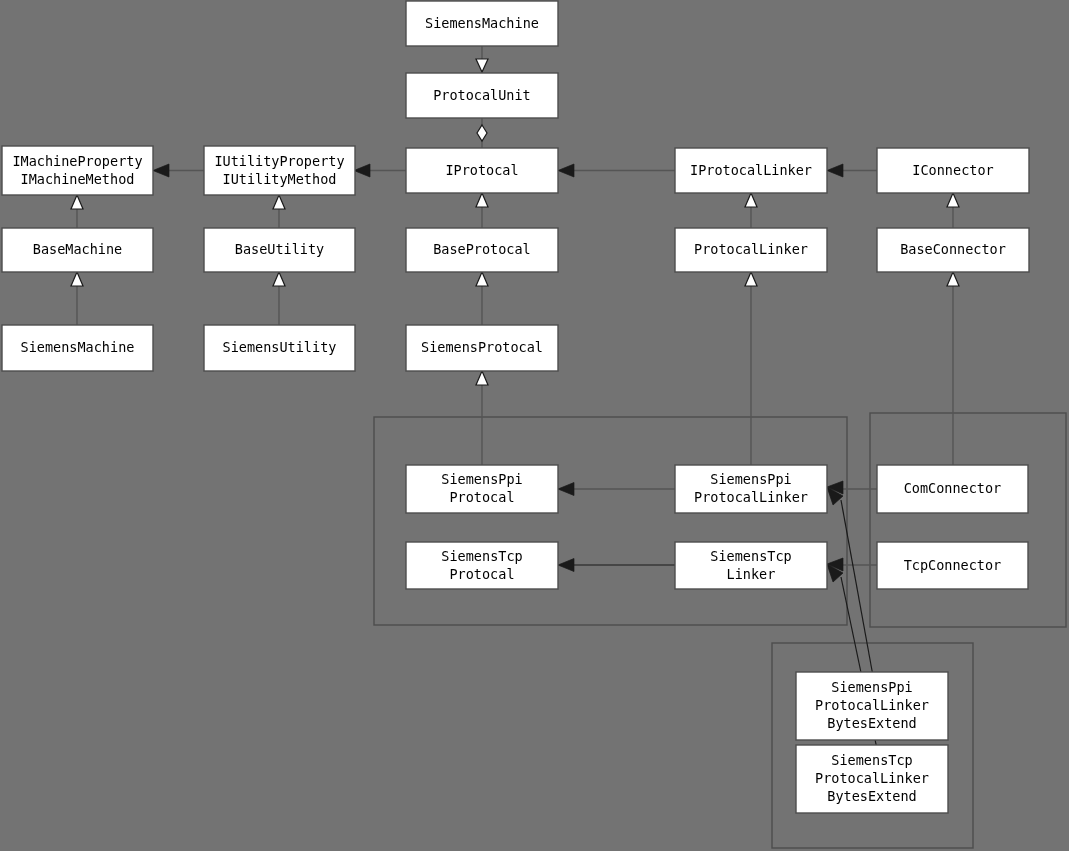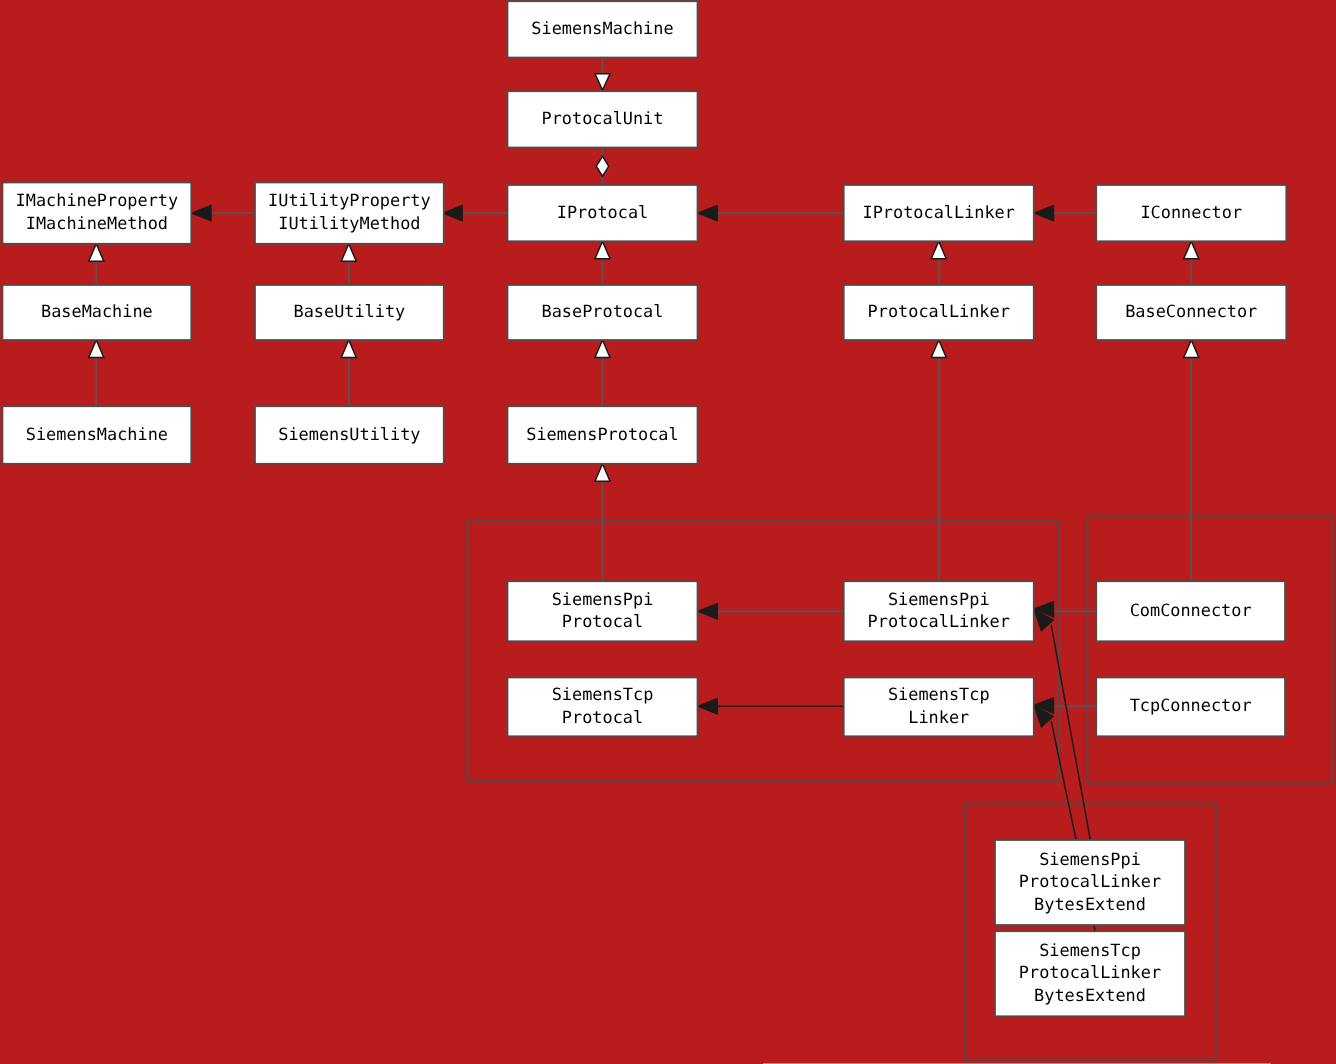--- a/index.html
+++ b/index.html
@@ -4,21 +4,21 @@
 <style>
   html, body {
     margin: 0;
     padding: 0;
     background: #ffffff;
   }
   #diagram-root {
     position: relative;
     width: 1069px;
     height: 851px;
-    background: #b91c1c;
+    background: #737373;
     font-family: "DejaVu Sans Mono", "Liberation Mono", monospace;
     overflow: hidden;
   }
   svg.canvas {
     position: absolute;
     left: 0;
     top: 0;
     width: 1069px;
     height: 851px;
   }

